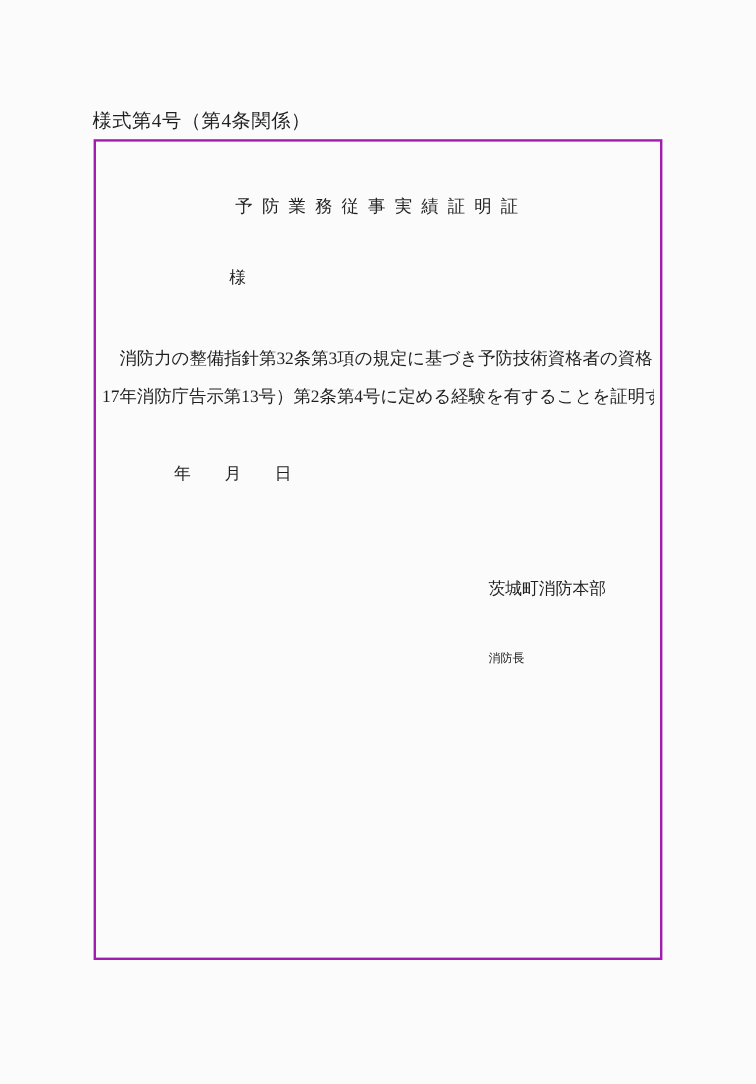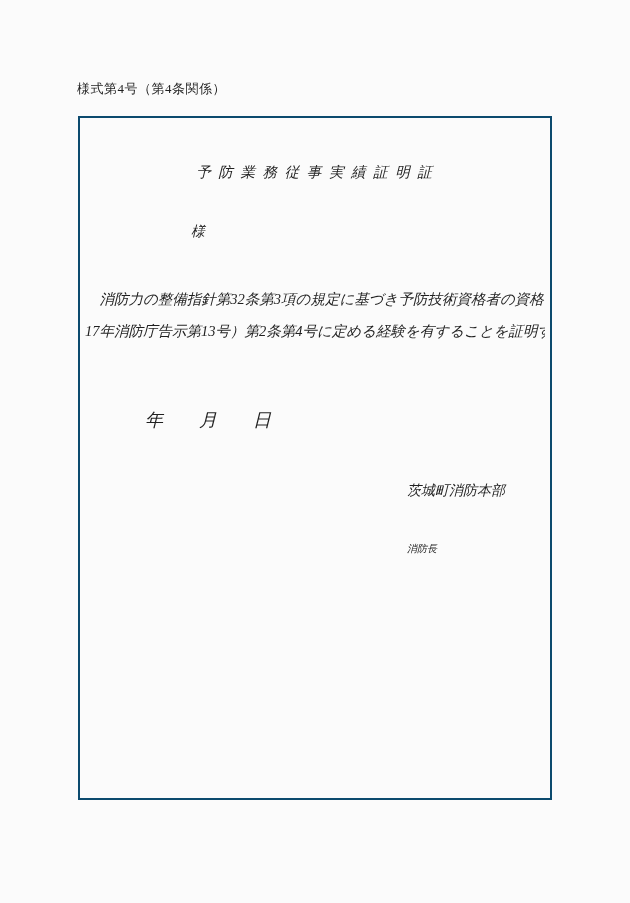--- a/index.html
+++ b/index.html
@@ -11,36 +11,35 @@
     height: 903px;
     position: relative;
     background: #fbfbfb;
     font-family: "Liberation Serif", "DejaVu Serif", serif;
     color: #1f1f1f;
     overflow: hidden;
   }
   .form-number {
     position: absolute;
     left: 77px;
-    top: 80px;
-    font-size: 13px;
+    top: 91px;
+    font-size: 16px;
     letter-spacing: 0.5px;
     white-space: nowrap;
     text-align: right;
   }
   .certificate-box {
     position: absolute;
     left: 78px;
     top: 116px;
     width: 474px;
     height: 684px;
-    border: 2px solid #0c4a6e;
+    border: 2px solid #a21caf;
     box-sizing: border-box;
     background: #fbfbfb;
-    font-style: italic;
   }
   .cert-title {
     position: absolute;
     left: 0;
     right: 0;
     top: 45px;
     text-align: center;
     font-size: 14.5px;
     letter-spacing: 2px;
     white-space: nowrap;
@@ -60,22 +59,22 @@
     font-size: 14.5px;
     line-height: 32px;
   }
   .body-line {
     white-space: nowrap;
     overflow: hidden;
   }
   .date-line {
     position: absolute;
     left: 65px;
-    top: 290px;
-    font-size: 18px;
+    top: 268px;
+    font-size: 14px;
     white-space: nowrap;
   }
   .issuer-org {
     position: absolute;
     left: 327px;
     top: 364px;
     font-size: 14px;
     white-space: nowrap;
   }
   .issuer-title {

